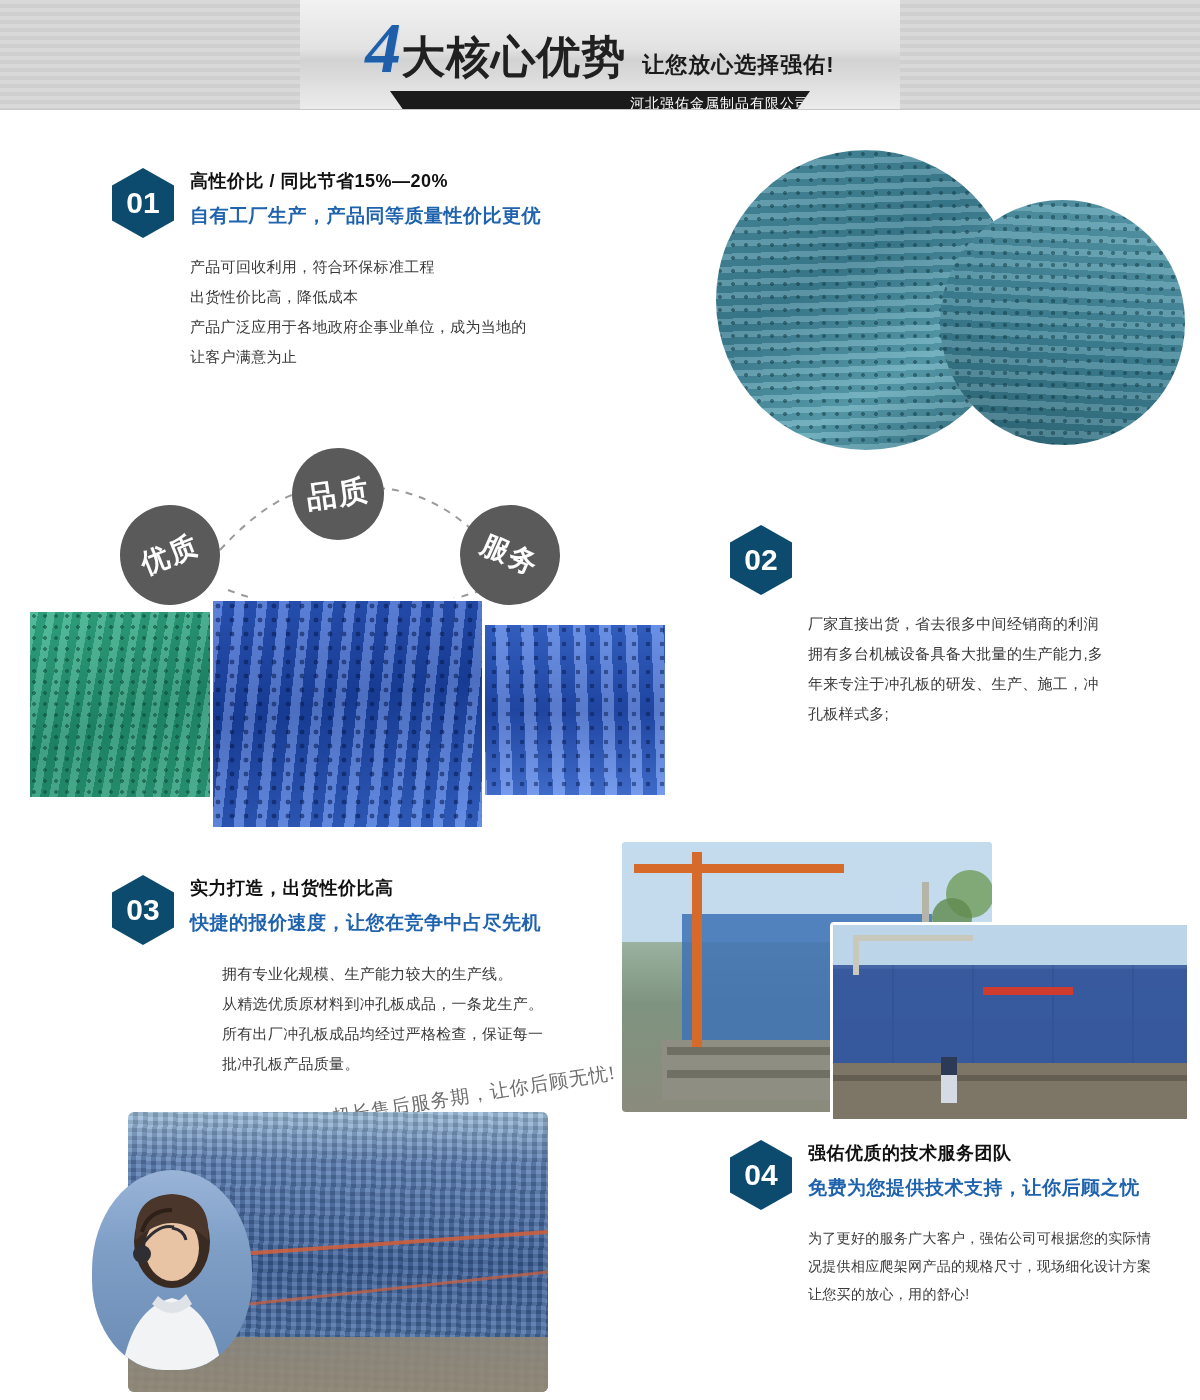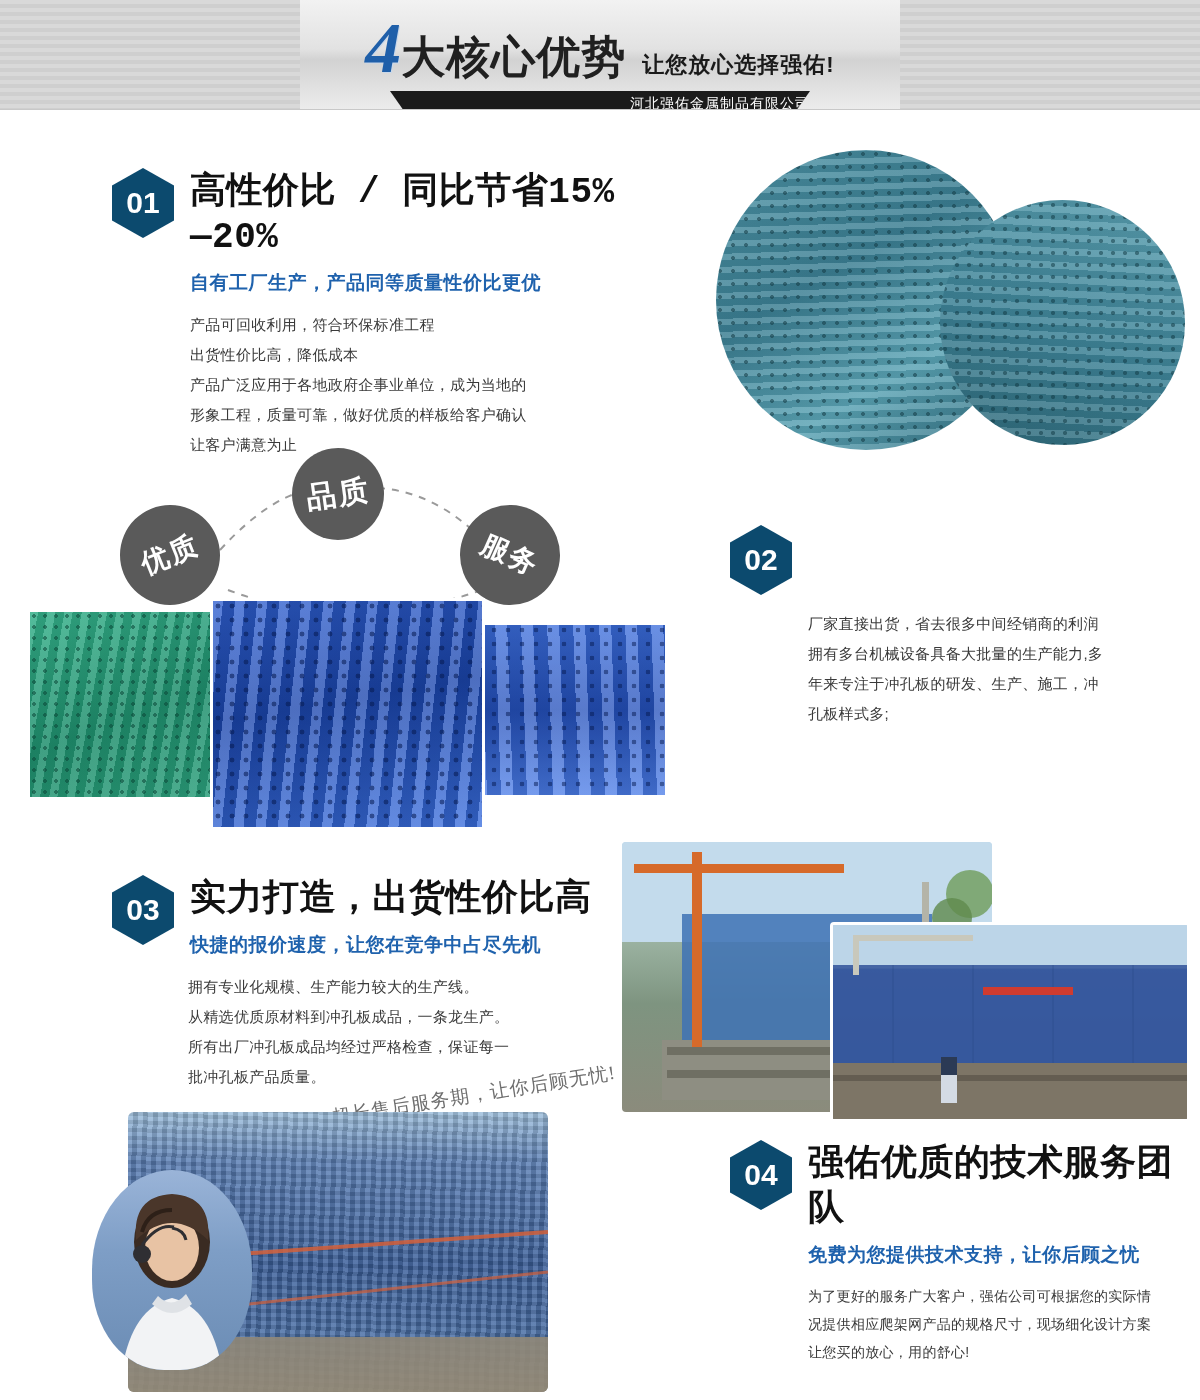--- a/index.html
+++ b/index.html
@@ -98,26 +98,25 @@
     color: #fff;
     font-size: 30px;
     font-weight: bold;
     font-family: "Liberation Sans", sans-serif;
     flex: none;
   }
   .block { position: absolute; }
   .block .head { display: flex; align-items: flex-start; }
   .block .titles { margin-left: 16px; padding-top: 2px; }
   .title-main {
-    font-size: 36px;
+    font-size: 18px;
     font-weight: bold;
     color: #111;
     letter-spacing: 0.5px;
     line-height: 1.25;
-    font-family: Liberation Mono, monospace;
   }
   .title-sub {
     font-size: 19px;
     font-weight: bold;
     color: #1f62ad;
     margin-top: 10px;
     letter-spacing: 0.5px;
   }
   .body-text {
     font-size: 15px;
@@ -228,21 +227,20 @@
     <div class="hex">01</div>
     <div class="titles">
       <div class="title-main">高性价比 / 同比节省15%—20%</div>
       <div class="title-sub">自有工厂生产，产品同等质量性价比更优</div>
     </div>
   </div>
   <div class="body-text" style="margin-left:78px; width:440px;">
     <div>产品可回收利用，符合环保标准工程</div>
     <div>出货性价比高，降低成本</div>
     <div>产品广泛应用于各地政府企事业单位，成为当地的</div>
-    <div>形象工程，质量可靠，做好优质的样板给客户确认</div>
     <div>让客户满意为止</div>
   </div>
 </div>
 
 <div class="photo circle tex-teal" style="left:716px; top:150px; width:300px; height:300px;"></div>
 <div class="photo circle tex-teal2" style="left:940px; top:200px; width:245px; height:245px;"></div>
 
 <div style="position:absolute; left:110px; top:440px; width:470px; height:185px;">
   <svg width="470" height="185" style="position:absolute; left:0; top:0;">
     <path d="M110 110 Q 165 50 212 48" stroke="#9a9a9a" stroke-width="2" fill="none" stroke-dasharray="7 7"></path>
@@ -271,21 +269,21 @@
 </div>
 
 <div class="block" style="left:112px; top:875px; width:520px;">
   <div class="head">
     <div class="hex">03</div>
     <div class="titles">
       <div class="title-main">实力打造，出货性价比高</div>
       <div class="title-sub">快捷的报价速度，让您在竞争中占尽先机</div>
     </div>
   </div>
-  <div class="body-text" style="margin-left:76px; width:440px;">
+  <div class="body-text" style="margin-left:110px; width:440px;">
     <div>拥有专业化规模、生产能力较大的生产线。</div>
     <div>从精选优质原材料到冲孔板成品，一条龙生产。</div>
     <div>所有出厂冲孔板成品均经过严格检查，保证每一</div>
     <div>批冲孔板产品质量。</div>
   </div>
 </div>
 
 <div class="photo tex-site" style="left:622px; top:842px; width:370px; height:270px; border-radius:4px;">
   <svg width="370" height="270" style="position:absolute;left:0;top:0;">
     <rect x="0" y="0" width="370" height="100" fill="#c3dbec"></rect>

